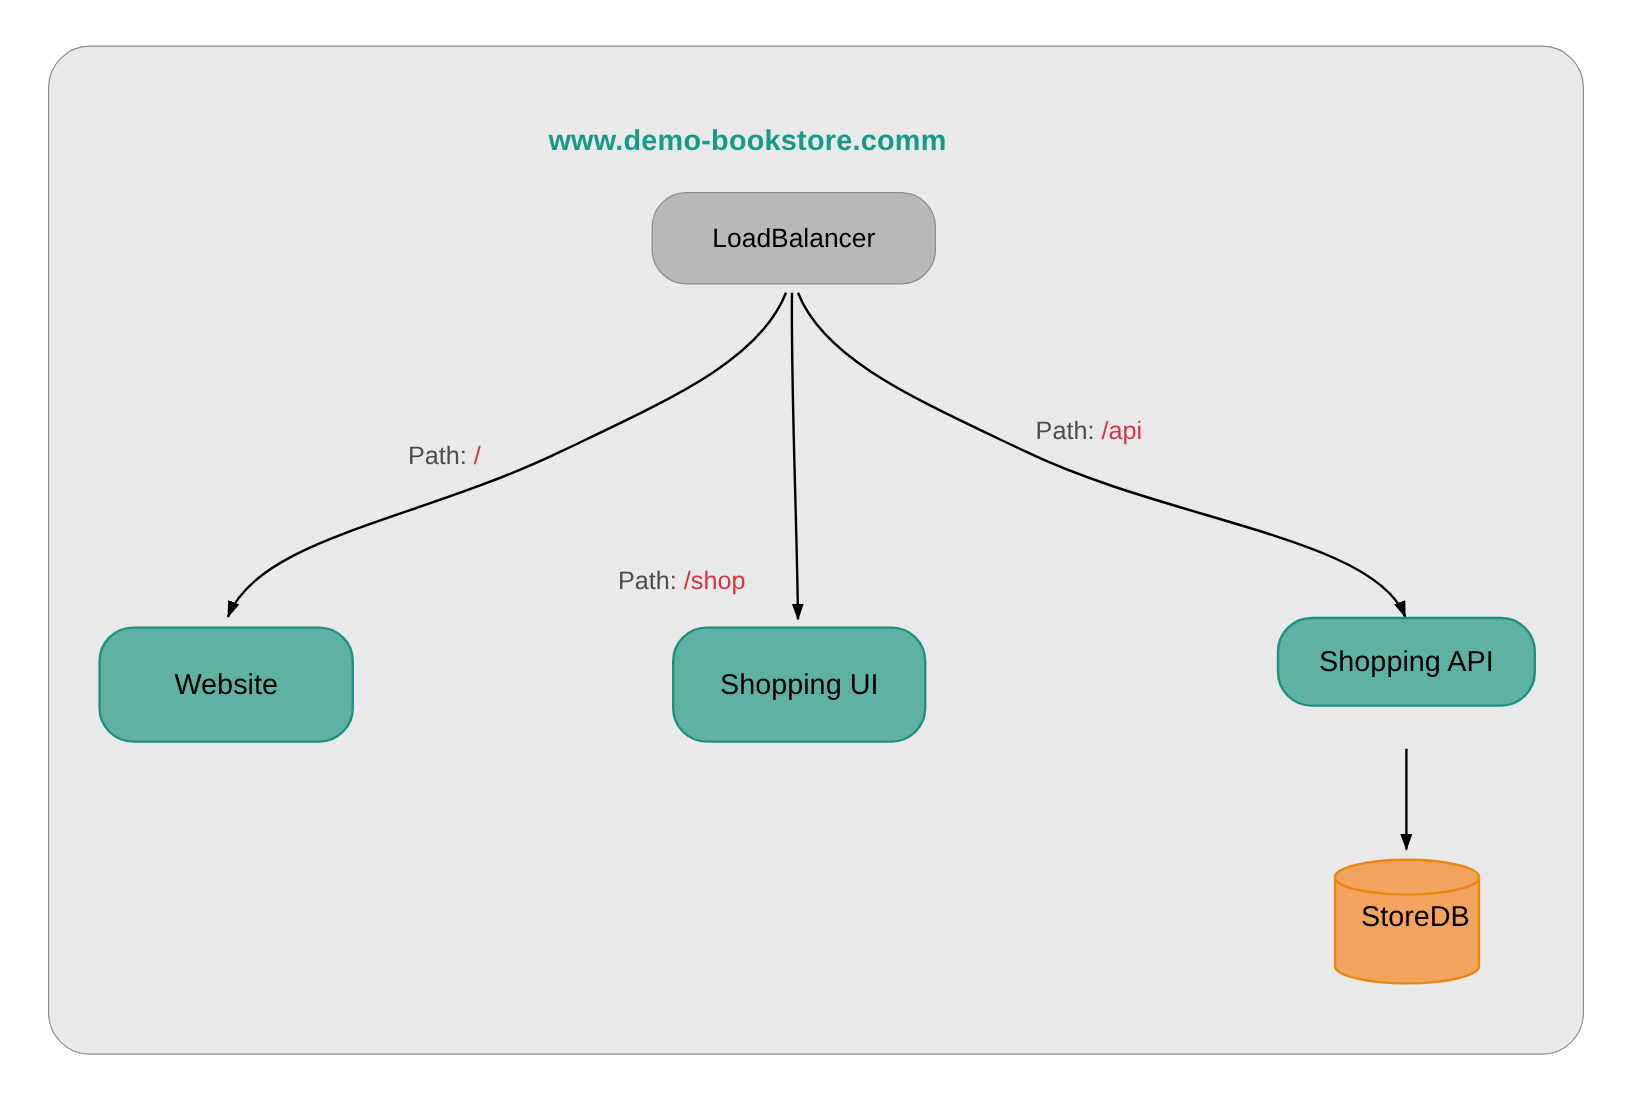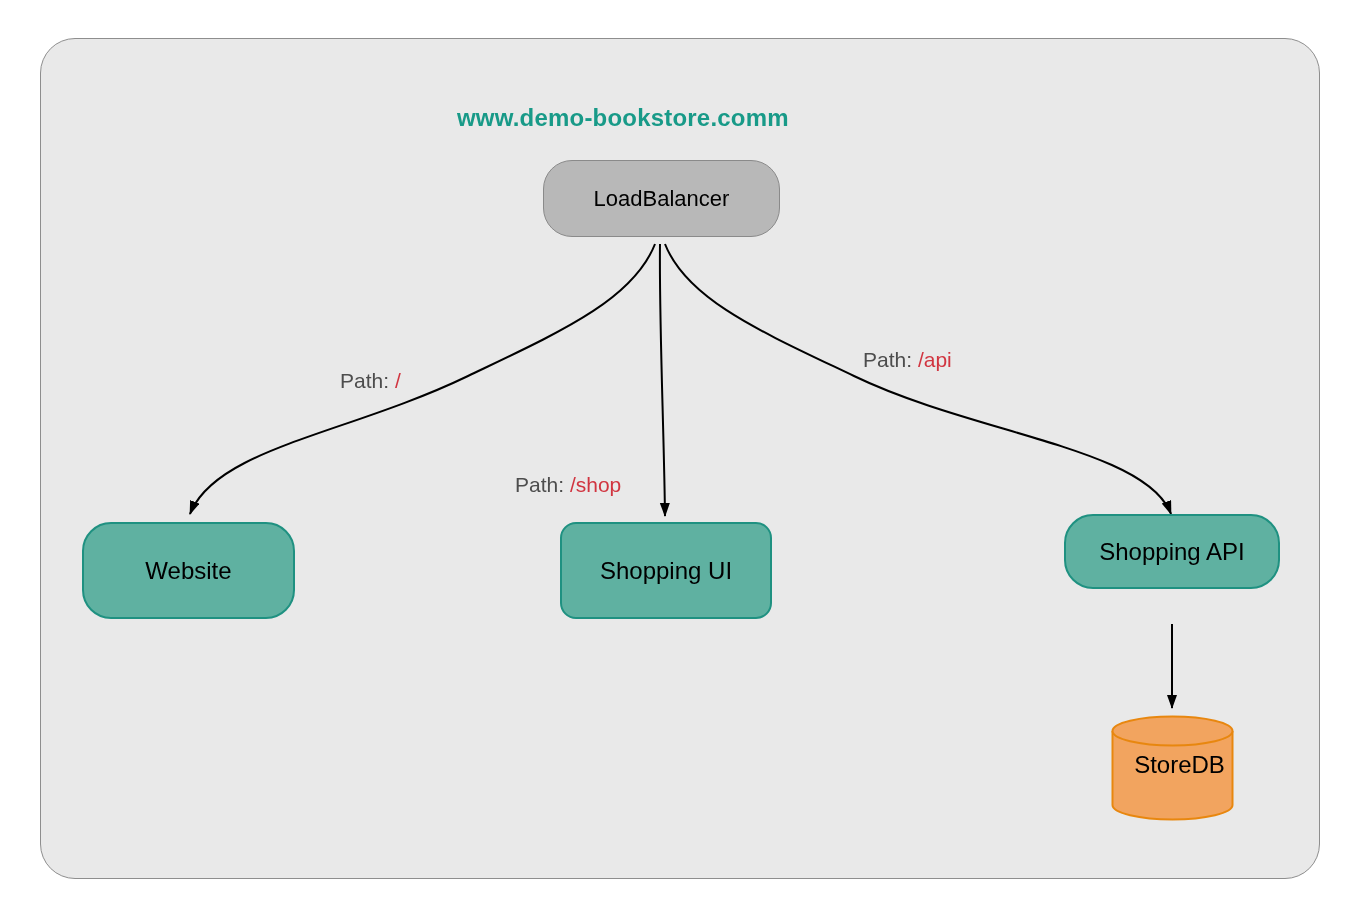--- a/index.html
+++ b/index.html
@@ -53,21 +53,21 @@
     border: 1.5px solid var(--node-gray-border, #8a8a8a);
     font-size: 22px;
   }
   .node-teal {
     background: var(--node-teal-fill, #5fb1a1);
     border: 2px solid var(--node-teal-border, #1f9181);
     font-size: 24px;
   }
   #node-load-balancer { left: 543px; top: 160px; width: 237px; height: 77px; }
   #node-website       { left: 82px;  top: 522px; width: 213px; height: 97px; }
-  #node-shopping-ui   { left: 560px; top: 522px; width: 212px; height: 97px; border-radius: 16px; }
+  #node-shopping-ui   { left: 560px; top: 522px; width: 212px; height: 97px; }
   #node-shopping-api  { left: 1064px; top: 514px; width: 216px; height: 75px; }
 
   .db-node {
     position: absolute;
     left: 1111px;
     top: 715px;
     width: 137px;
     height: 106px;
   }
   .db-node svg.cyl {

